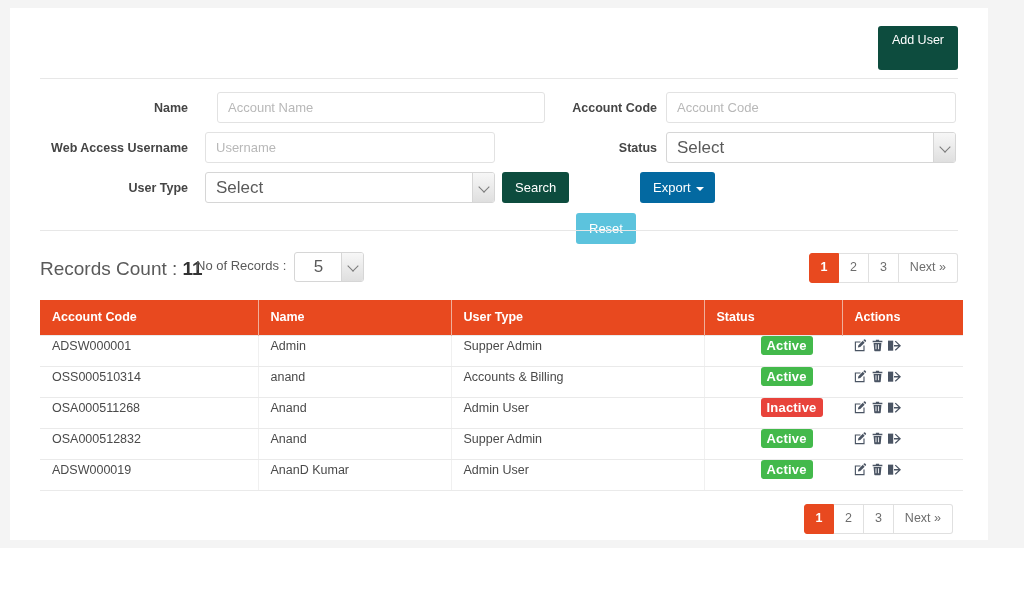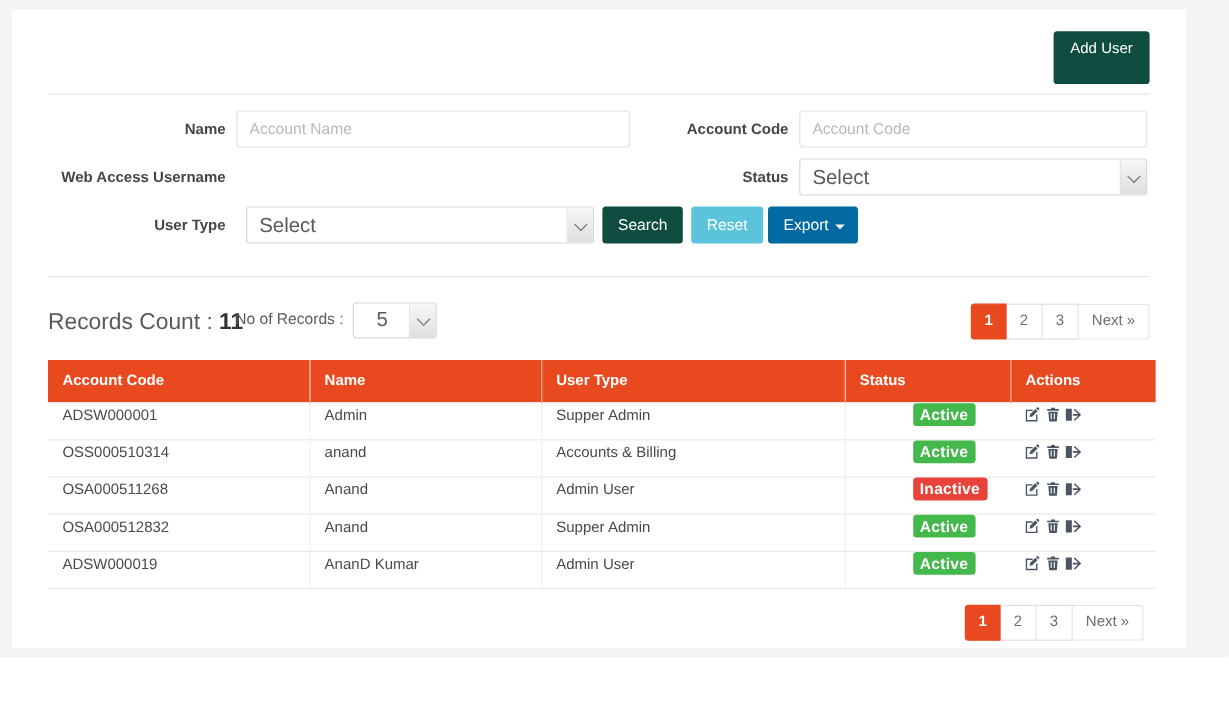--- a/index.html
+++ b/index.html
@@ -148,21 +148,21 @@
   }
 
   
   #row-name      { left: 0;   top: 4px; width: 489px; }
   #row-acccode   { left: 489px; top: 4px; width: 489px; }
   #row-webuser   { left: 0;   top: 44px; width: 489px; }
   #row-status    { left: 489px; top: 44px; width: 489px; }
   #row-usertype  { left: 0;   top: 84px; width: 978px; }
 
   #lbl-name     { left: 30px; width: 148px; }
-  #in-name      { left: 187px; width: 328px; }
+  #in-name      { left: 207px; width: 328px; }
   #lbl-acccode  { left: 30px; width: 128px; }
   #in-acccode   { left: 167px; width: 290px; }
   #lbl-webuser  { left: 0px;  width: 178px; }
   #in-webuser   { left: 195px; width: 290px; }
   #lbl-status   { left: 30px; width: 128px; }
   #sel-status   { left: 167px; width: 290px; }
   #lbl-usertype { left: 30px; width: 148px; }
   #sel-usertype { left: 195px; width: 290px; }
 
   .btn {
@@ -172,21 +172,21 @@
     border: none;
     border-radius: 3px;
     color: #ffffff;
     font-size: 13px;
     font-family: "Liberation Sans", sans-serif;
     cursor: pointer;
     padding: 0 13px;
     line-height: 31px;
   }
   #btn-search { left: 492px; background: #0d4c3e; }
-  #btn-reset  { left: 566px; background: #5cc3dd; }
+  #btn-reset  { left: 566px; background: #5cc3dd; margin-top: 41px; }
   #btn-export { left: 630px; background: #0369a1; padding-right: 24px; }
   .caret {
     position: absolute;
     right: 11px;
     top: 15px;
     width: 0; height: 0;
     border-left: 4px solid transparent;
     border-right: 4px solid transparent;
     border-top: 4px solid #ffffff;
   }
@@ -340,20 +340,21 @@
       <input class="f-input" id="in-name" type="text" placeholder="Account Name" style="">
     </div>
 
     <div class="form-row" id="row-acccode">
       <div class="f-label" id="lbl-acccode">Account Code</div>
       <input class="f-input" id="in-acccode" type="text" placeholder="Account Code" style="">
     </div>
 
     <div class="form-row" id="row-webuser">
       <div class="f-label" id="lbl-webuser">Web Access Username</div>
+      <input class="f-input" id="in-webuser" type="text" placeholder="Username" style="">
     </div>
 
     <div class="form-row" id="row-status">
       <div class="f-label" id="lbl-status">Status</div>
       <div class="f-select-wrap" id="sel-status">
         <span class="f-select-text">Select</span>
         <span class="f-select-btn">
             <span class="chev"></span>
           </span>
       </div>

